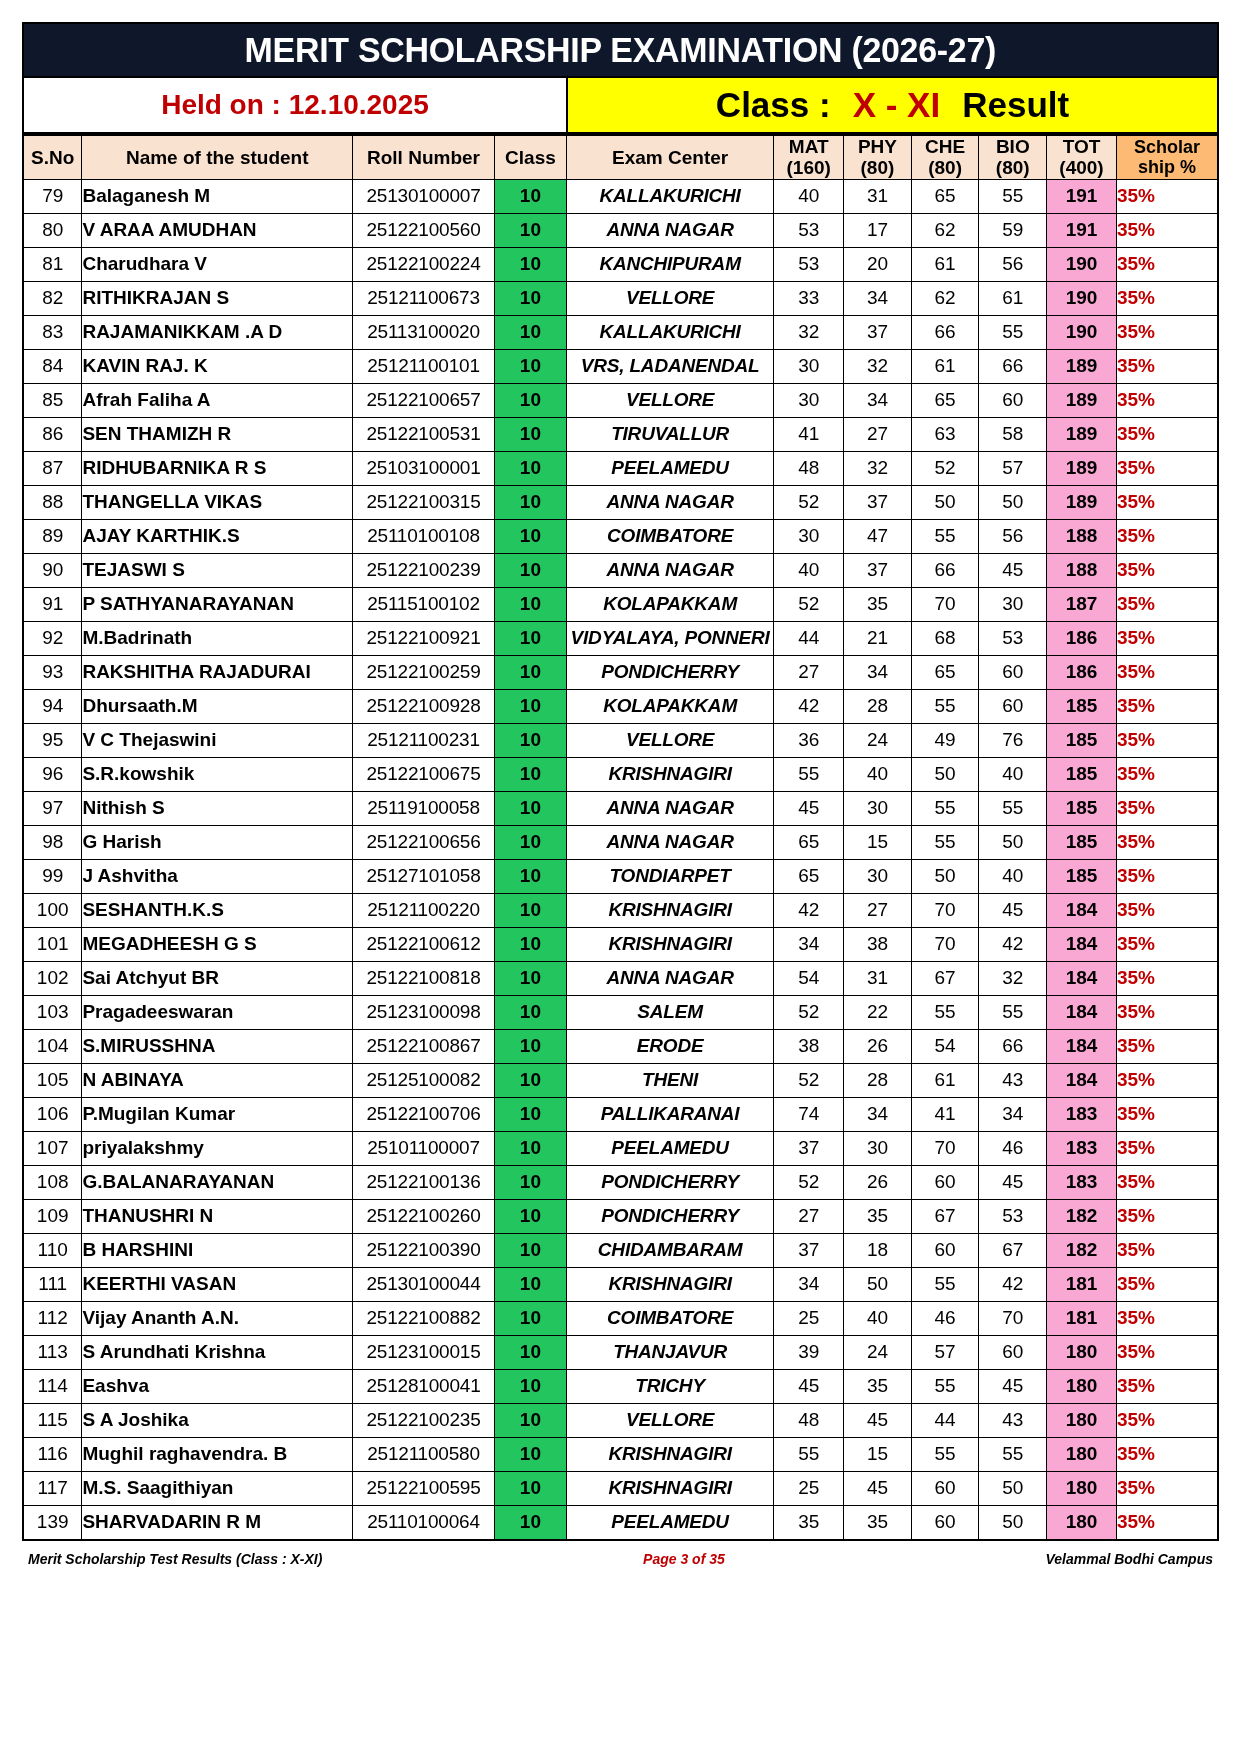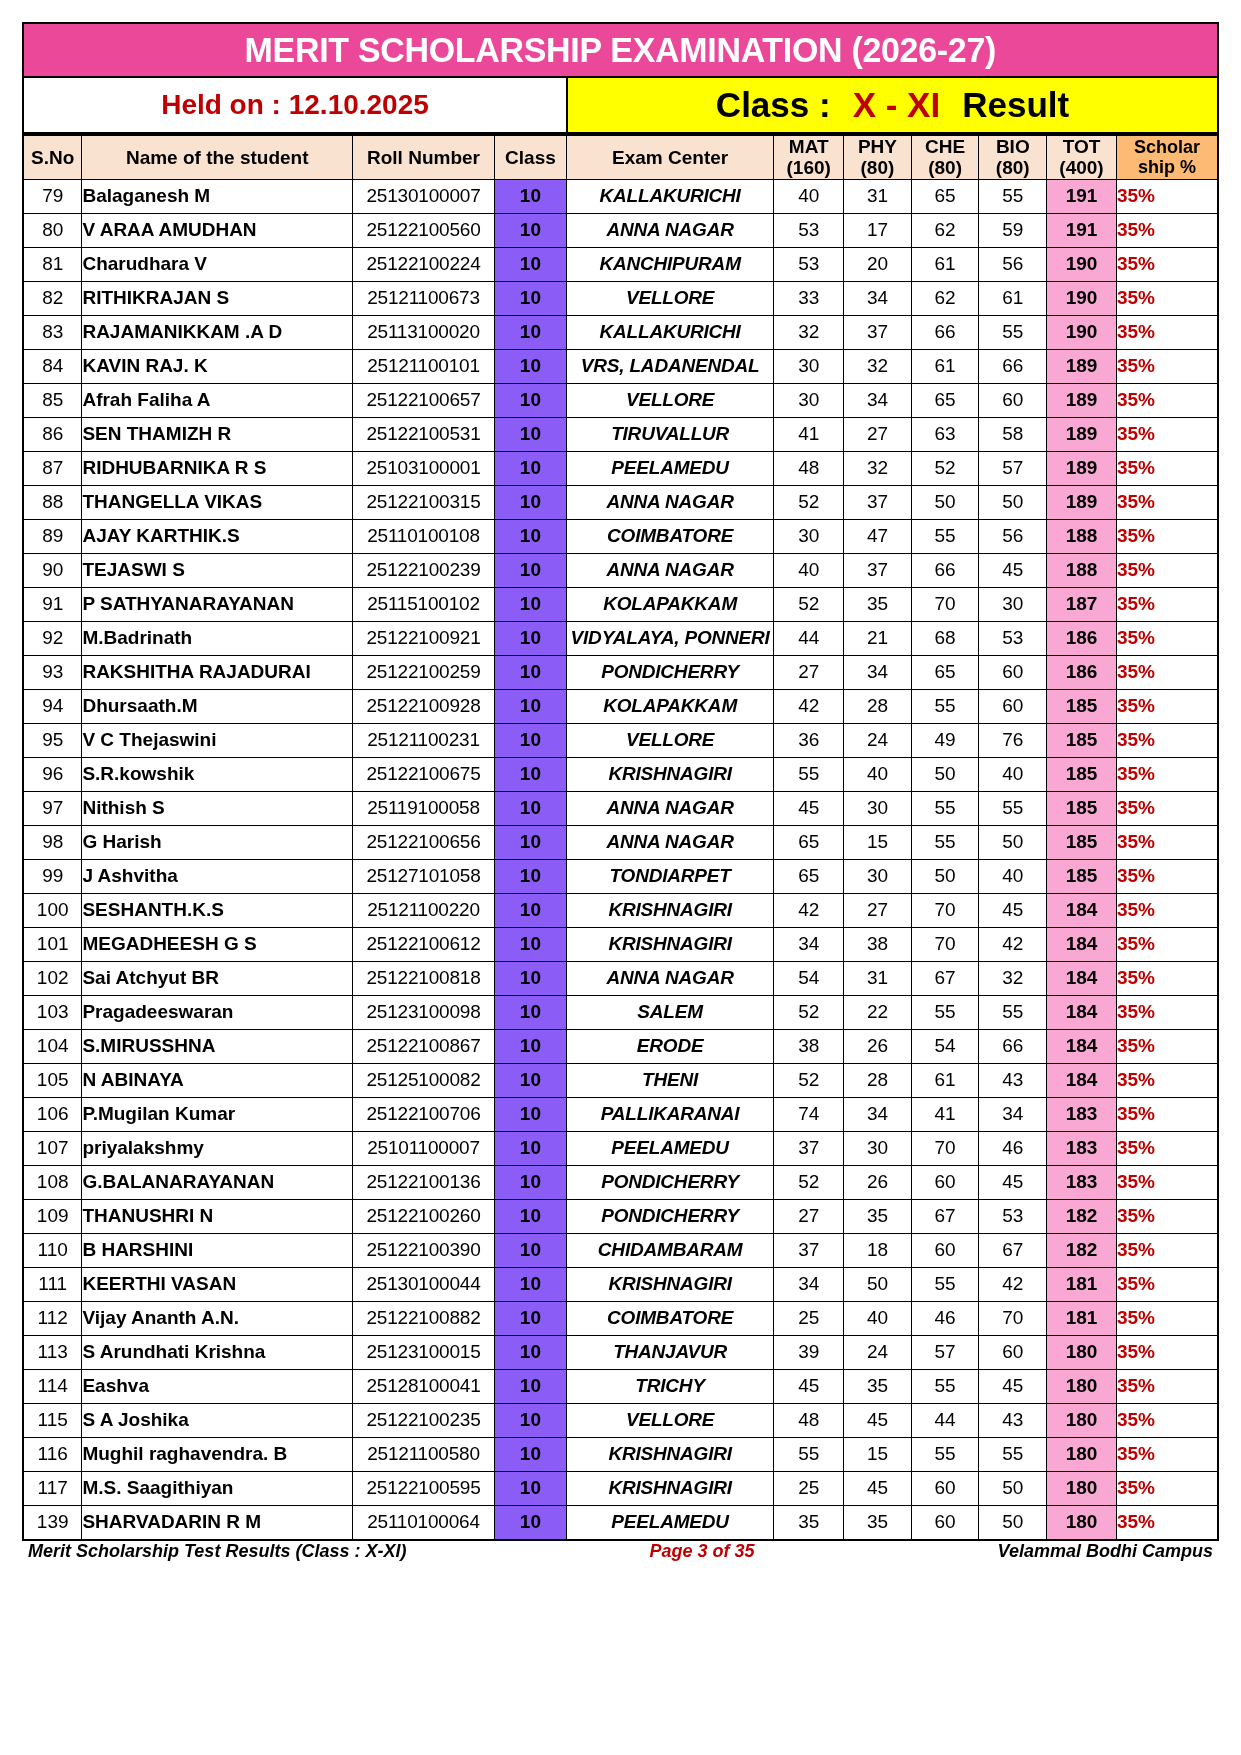--- a/index.html
+++ b/index.html
@@ -16,21 +16,21 @@
   .page {
     position: relative;
     width: 1241px;
     height: 1755px;
     box-sizing: border-box;
     padding: 22px 22px 0 22px;
   }
 
   
   .title-bar {
-    background: #ec4899;
+    background: #0f172a;
     border: 2px solid #000;
     height: 52px;
     display: flex;
     align-items: center;
     justify-content: center;
   }
   .title-bar .title-text {
     color: #ffffff;
     font-family: "Liberation Sans", sans-serif;
     font-weight: bold;
@@ -146,21 +146,21 @@
   }
   td.roll {
     text-align: center;
     font-size: 17px;
     letter-spacing: -0.2px;
   }
   td.cls {
     text-align: center;
     font-size: 20px;
     font-weight: bold;
-    background: #8b5cf6;
+    background: #22c55e;
   }
   td.center {
     text-align: center;
     font-style: italic;
     font-weight: bold;
     font-size: 17px;
     letter-spacing: -0.2px;
   }
   td.mark {
     text-align: center;
@@ -176,26 +176,26 @@
     text-align: left;
     font-size: 23px;
     font-weight: bold;
     color: #C00000;
   }
 
   
 
   
   .footer {
-    margin-top: 0;
+    margin-top: 10px;
     display: flex;
     align-items: center;
     font-style: italic;
     font-weight: bold;
-    font-size: 18px;
+    font-size: 14px;
     color: #000;
     padding: 0 6px;
   }
   .footer .f-left  { flex: 0 0 auto; }
   .footer .f-mid   { flex: 1 1 auto; text-align: center; color: #C00000; }
   .footer .f-right { flex: 0 0 auto; }
 </style>
 </head>
 <body>
 

